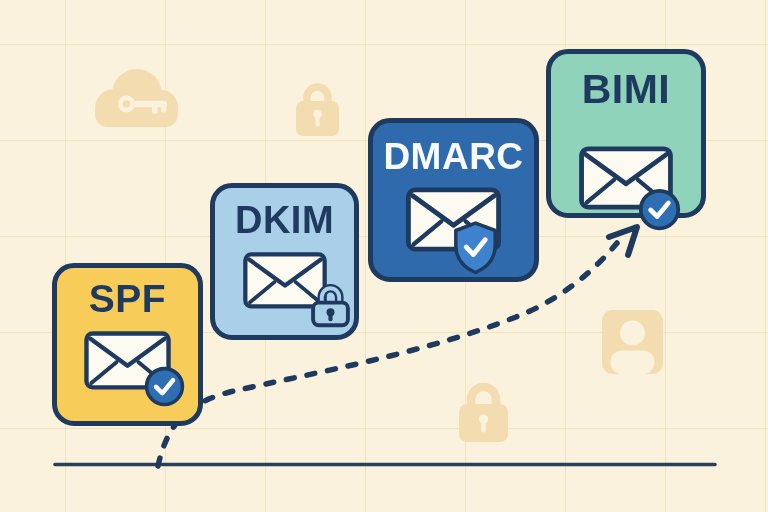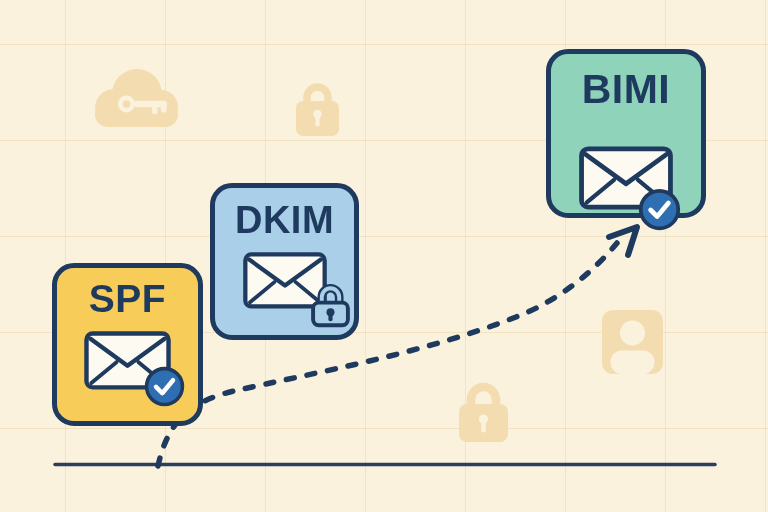--- a/index.html
+++ b/index.html
@@ -129,20 +129,32 @@
       <svg class="badge" viewBox="0 0 54 58">
         <path d="M17 31 V21.5 a10 10 0 0 1 20 0 V31" style="fill:none;stroke:var(--outline,#1e3a5f);stroke-width:10"></path>
         <path d="M17 31 V21.5 a10 10 0 0 1 20 0 V31" style="fill:none;stroke:var(--padlock_fill,#a9cfe9);stroke-width:4.5"></path>
         <rect x="7" y="28" width="40" height="26" rx="6.5" style="fill:var(--padlock_fill,#a9cfe9);stroke:var(--outline,#1e3a5f);stroke-width:4.5"></rect>
         <circle cx="27" cy="39" r="4.6" style="fill:var(--outline,#1e3a5f)"></circle>
         <rect x="24.6" y="41" width="4.8" height="8.5" rx="2" style="fill:var(--outline,#1e3a5f)"></rect>
       </svg>
     </div>
   </div>
 
+  <div class="card card-dmarc" style="background-color: rgb(47, 106, 173); color: rgb(248, 250, 252);">
+    <div class="card-label">DMARC</div>
+    <div class="env-wrap">
+      <svg class="env-svg" viewBox="0 0 100 68">
+        <use href="#env"></use>
+      </svg>
+      <svg class="badge" viewBox="0 0 56 64">
+        <path d="M28 3.5 L50.5 12 V29 C50.5 45 41 54.5 28 60 C15 54.5 5.5 45 5.5 29 V12 Z" style="fill:var(--shield_fill,#3e82cd);stroke:var(--outline,#1e3a5f);stroke-width:4;stroke-linejoin:round"></path>
+        <path d="M17.5 31 L25.5 39.5 L39 22.5" style="fill:none;stroke:#ffffff;stroke-width:5.5;stroke-linecap:round;stroke-linejoin:round"></path>
+      </svg>
+    </div>
+  </div>
 
   <div class="card card-bimi" style="background-color: rgb(142, 211, 186); color: rgb(30, 58, 95); gap: 24px;">
     <div class="card-label">BIMI</div>
     <div class="env-wrap">
       <svg class="env-svg" viewBox="0 0 100 68">
         <use href="#env"></use>
       </svg>
       <svg class="badge" viewBox="0 0 48 48">
         <use href="#checkbadge"></use>
       </svg>

